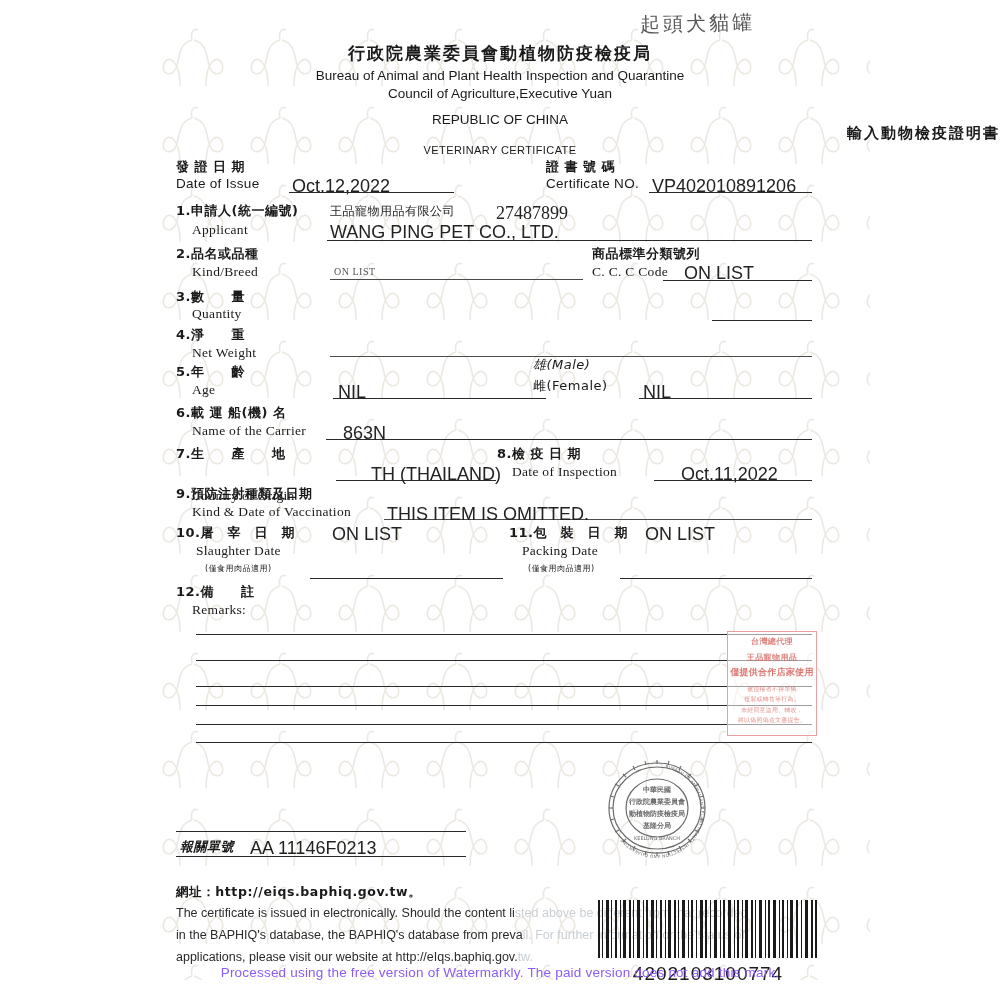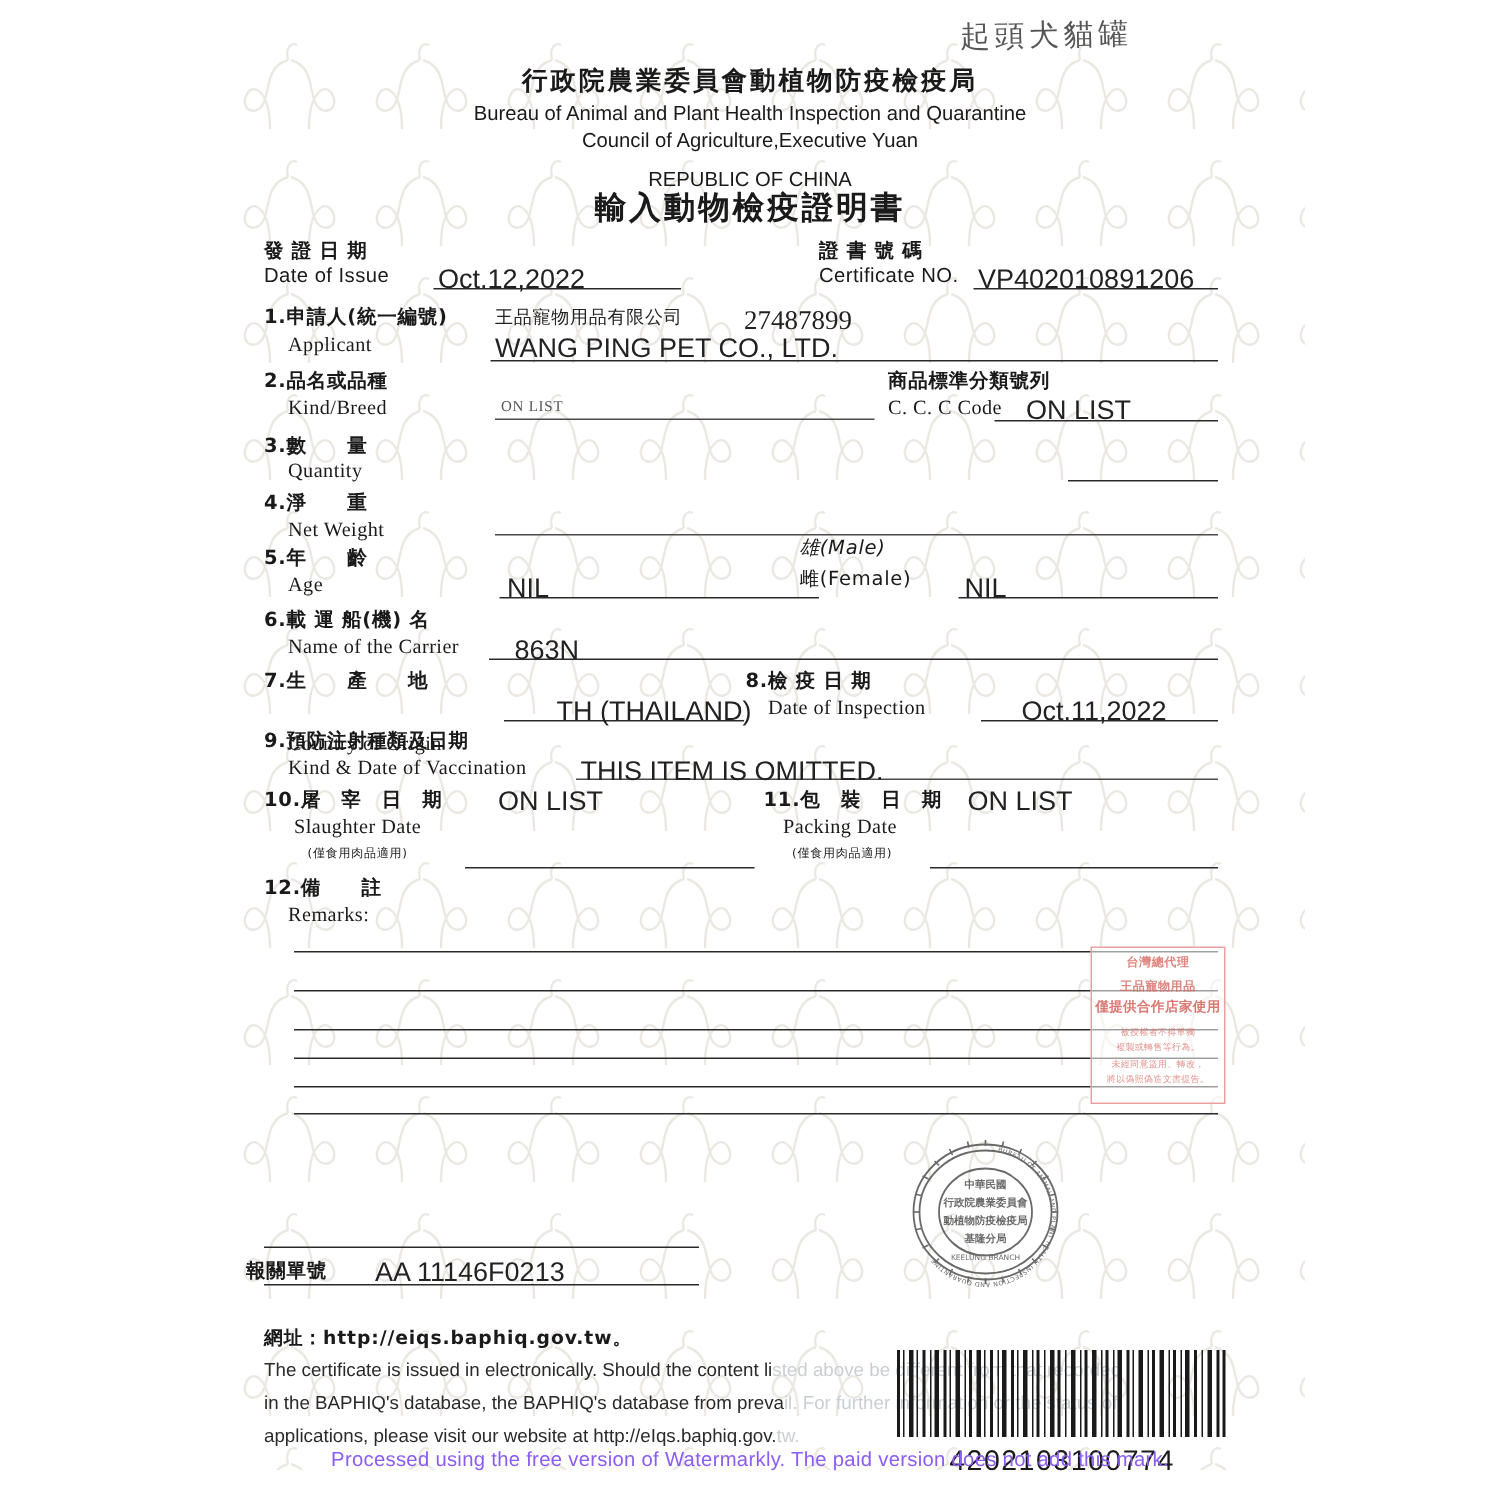--- a/index.html
+++ b/index.html
@@ -46,22 +46,22 @@
   
   .hdr-cn {
     left: 0; right: 0; text-align: center;
     font-size: 17px; letter-spacing: 2px;
   }
   .hdr-en {
     left: 0; right: 0; text-align: center;
     font-size: 13.5px;
   }
   .hdr-cn2 {
-    left: 0; right: 0; text-align: center;
-    font-size: 21px; letter-spacing: 2px;
+    left: 0; right: 0; text-align: right;
+    font-size: 15px; letter-spacing: 2px;
   }
   .hdr-en2 {
     left: 0; right: 0; text-align: center;
     font-size: 11px; letter-spacing: 0.4px;
   }
 
   
   .handwriting {
     font-family: "DejaVu Sans", sans-serif;
     font-size: 20px;
@@ -191,20 +191,21 @@
     <rect x="0" y="0" width="720" height="960" fill="url(#ram)"></rect>
   </svg>
 
   <div class="abs handwriting" style="left:640px; top:10px;">起頭犬貓罐</div>
 
   <div class="abs cn hdr-cn" style="top:42px;">行政院農業委員會動植物防疫檢疫局</div>
   <div class="abs en-sans hdr-en" style="top:68px;">Bureau of Animal and Plant Health Inspection and Quarantine</div>
   <div class="abs en-sans hdr-en" style="top:86px;">Council of Agriculture,Executive Yuan</div>
   <div class="abs en-sans hdr-en" style="top:112px;">REPUBLIC OF CHINA</div>
   <div class="abs cn hdr-cn2" style="top:124px;">輸入動物檢疫證明書</div>
+  <div class="abs en-sans hdr-en2" style="top:144px;">VETERINARY CERTIFICATE</div>
 
   <div class="abs cn lbl-cn" style="left:176px; top:158px;">發 證 日 期</div>
   <div class="abs en-sans lbl-en" style="left:176px; top:176px;">Date of Issue</div>
   <div class="abs en-sans val" style="left:292px; top:176px;">Oct.12,2022</div>
   <div class="rule" style="left:289px; top:192px; width:165px;"></div>
 
   <div class="abs cn lbl-cn" style="left:546px; top:158px;">證 書 號 碼</div>
   <div class="abs en-sans lbl-en" style="left:546px; top:176px;">Certificate NO.</div>
   <div class="abs en-sans val" style="left:652px; top:176px;">VP402010891206</div>
   <div class="rule" style="left:649px; top:192px; width:163px;"></div>
@@ -340,21 +341,21 @@
     <g font-family="DejaVu Sans, sans-serif" fill="#4a4a4a" text-anchor="middle" font-weight="bold">
       <text x="59" y="40" font-size="7">中華民國</text>
       <text x="59" y="52" font-size="7">行政院農業委員會</text>
       <text x="59" y="64" font-size="7">動植物防疫檢疫局</text>
       <text x="59" y="76" font-size="7">基隆分局</text>
       <text x="59" y="88" font-size="5" font-weight="normal">KEELUNG BRANCH</text>
     </g>
   </svg>
 
   <div class="rule" style="left:176px; top:831px; width:290px;"></div>
-  <div class="abs cn lbl-cn" style="left:164px; top:838px;">報關單號</div>
+  <div class="abs cn lbl-cn" style="left:180px; top:838px;font-style:italic;">報關單號</div>
   <div class="abs en-sans val" style="left:250px; top:838px;">AA  11146F0213</div>
   <div class="rule" style="left:176px; top:856px; width:290px;"></div>
 
   <div class="abs decl-cn" style="left:176px; top:882px;">網址：http://eiqs.baphiq.gov.tw。</div>
 
   <div class="abs decl-en" style="left:176px; top:903px;">
     <span>The certificate is issued in electronically. Should the content li</span><span class="faded">sted above be different from that recorded</span>
   </div>
   <div class="abs decl-en" style="left:176px; top:925px;">
     <span>in the BAPHIQ's database, the BAPHIQ's database from preva</span><span class="faded">il. For further information or the status of</span>

